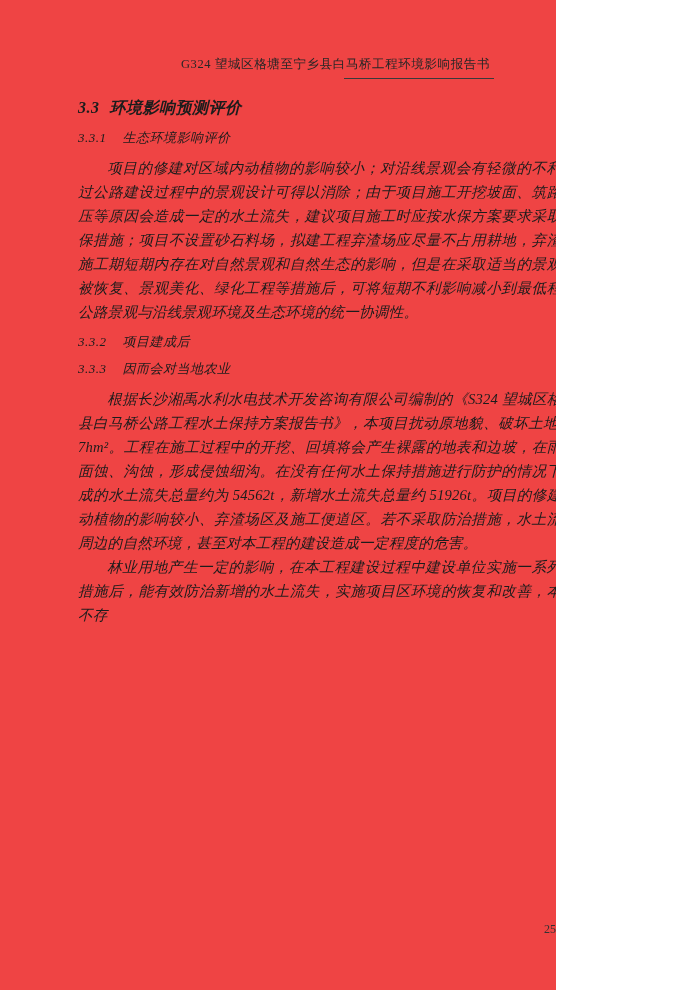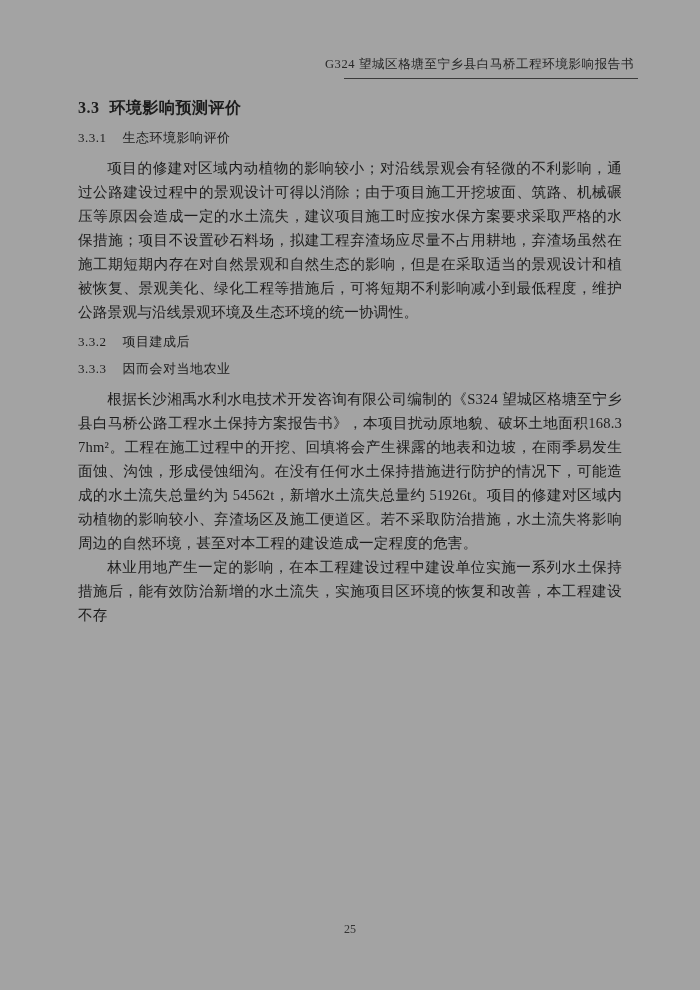--- a/index.html
+++ b/index.html
@@ -2,23 +2,23 @@
 <html><head>
 <meta charset="utf-8">
 <style>
   html, body {
     margin: 0;
     padding: 0;
     background: #ffffff;
   }
   .page {
     position: relative;
-    width: 700px;
+    width: 556px;
     height: 990px;
-    background: #a3a3a3;
+    background: #ef4444;
     font-family: "Liberation Serif", "DejaVu Serif", serif;
     color: #1c1c1c;
     overflow: hidden;
   }
   .header-title {
     position: absolute;
     top: 56px;
     right: 66px;
     font-size: 12.5px;
     letter-spacing: 0.6px;
@@ -31,20 +31,21 @@
     left: 344px;
     right: 62px;
     height: 0;
     border-top: 1.5px solid #3a3a3a;
   }
   .content {
     position: absolute;
     top: 90px;
     left: 78px;
     width: 544px;
+    font-style: italic;
   }
   .sec-heading {
     font-size: 16px;
     font-weight: bold;
     margin: 8px 0 10px 0;
     letter-spacing: 0.5px;
   }
   .sec-heading .num { margin-right: 10px; }
   .sub-heading {
     font-size: 13px;
@@ -60,21 +61,21 @@
     text-indent: 2em;
     margin: 0;
     letter-spacing: 0.2px;
     word-break: break-all;
   }
   .footer-page {
     position: absolute;
     top: 922px;
     left: 0;
     width: 100%;
-    text-align: center;
+    text-align: right;
     font-size: 12px;
     color: #333333;
   }
 </style>
 </head>
 <body>
 
 <div class="page">
 
   <div class="header-title">G324 望城区格塘至宁乡县白马桥工程环境影响报告书</div>

